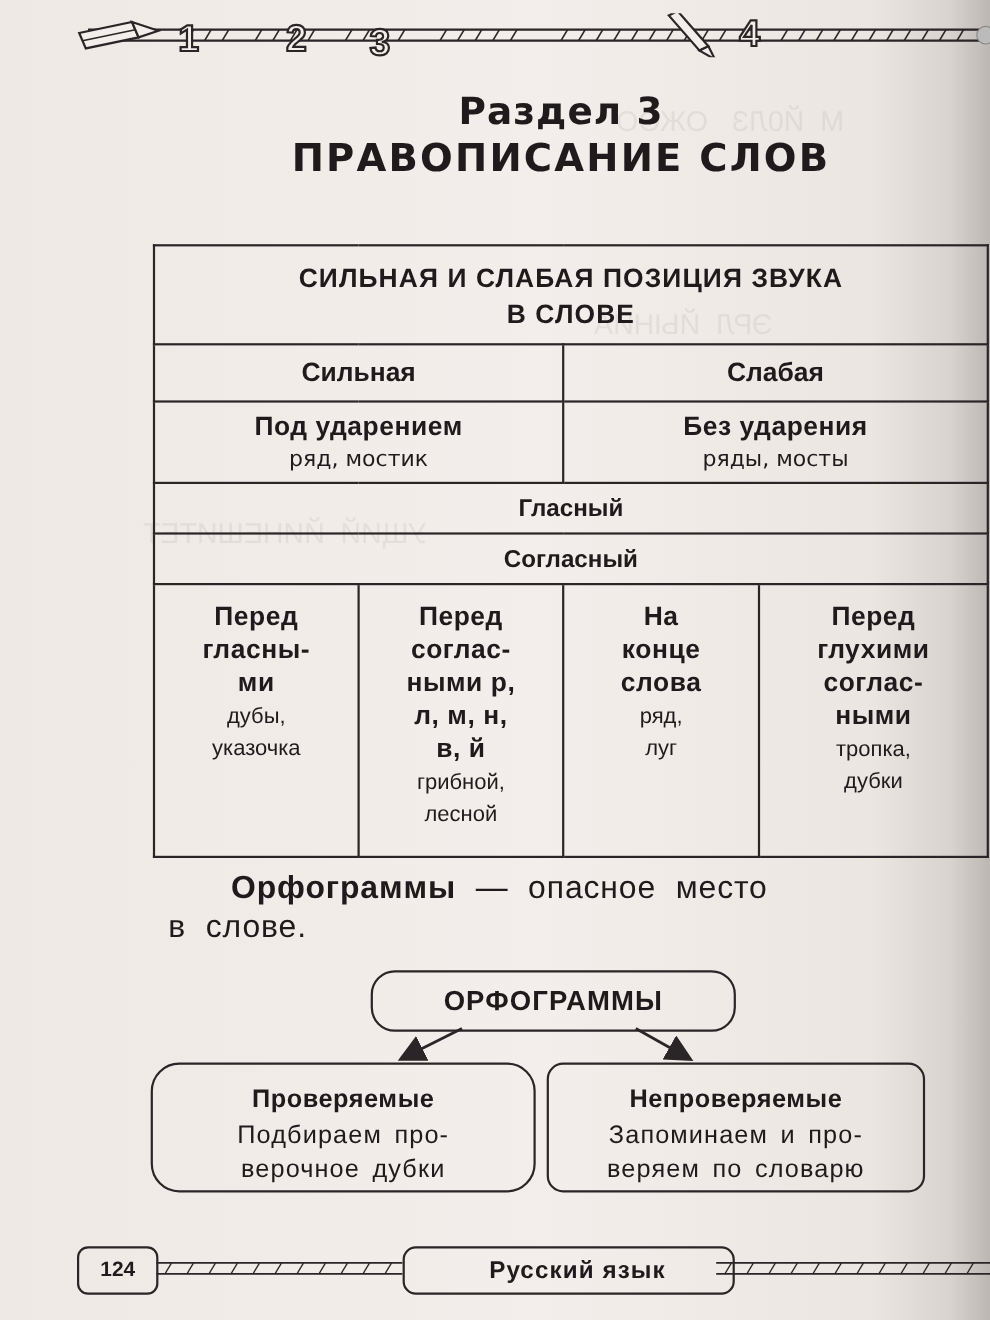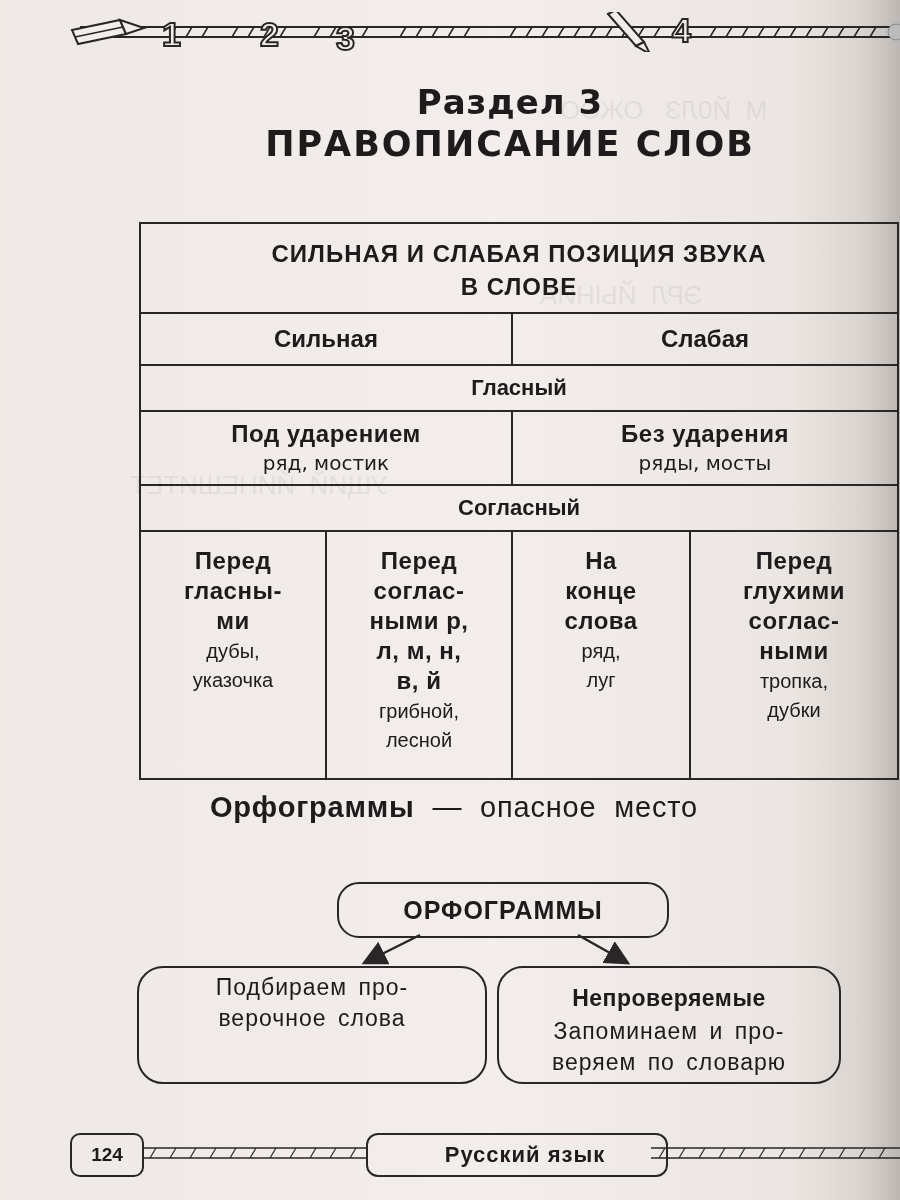--- a/index.html
+++ b/index.html
@@ -51,21 +51,21 @@
   .definition .line2 { display:block; margin-left:-57px; }
   
   .diagram { position:absolute; left:0; top:0; width:900px; height:1200px; pointer-events:none; }
   .node {
     position:absolute; border:2.5px solid #2a2526; border-radius:26px; text-align:center;
     font-family:"Liberation Sans", sans-serif; background:transparent; pointer-events:auto;
   }
   .node-root { left:337px; top:882px; width:328px; height:52px; border-radius:22px; }
   .node-root span { display:block; font-weight:bold; font-size:25px; line-height:52px; letter-spacing:1px; }
   .node-left { left:137px; top:966px; width:346px; height:114px; }
-  .node-right { left:497px; top:966px; width:340px; height:114px; }
+  .node-right { left:497px; top:966px; width:340px; height:114px;border-radius:15px; }
   .node .n-title { display:block; font-weight:bold; font-size:23px; margin-top:17px; letter-spacing:0.5px; }
   .node .n-text { display:block; font-size:23px; line-height:31px; margin-top:4px; letter-spacing:1px; word-spacing:4px; }
   
   .page-num {
     position:absolute; left:70px; top:1133px; width:70px; height:40px; border:2.5px solid #2a2526;
     border-radius:10px; font-family:"Liberation Sans", sans-serif; font-weight:bold; font-size:19px;
     text-align:center; line-height:40px;
   }
   .footer-label {
     position:absolute; left:366px; top:1133px; width:282px; height:40px; border:2.5px solid #2a2526;
@@ -152,31 +152,31 @@
     <td colspan="4" class="t-head">
       <div>СИЛЬНАЯ И СЛАБАЯ ПОЗИЦИЯ ЗВУКА</div>
       <div>В СЛОВЕ</div>
     </td>
   </tr>
   <tr>
     <td colspan="2" class="t-sub">Сильная</td>
     <td colspan="2" class="t-sub">Слабая</td>
   </tr>
   <tr>
-    <td colspan="4" class="t-row-label">Гласный</td>
-  </tr>
-  <tr>
     <td colspan="2" class="t-vowel">
       <div class="b">Под ударением</div>
       <div class="e">ряд, мостик</div>
     </td>
     <td colspan="2" class="t-vowel">
       <div class="b">Без ударения</div>
       <div class="e">ряды, мосты</div>
     </td>
+  </tr>
+  <tr>
+    <td colspan="4" class="t-row-label">Гласный</td>
   </tr>
   <tr>
     <td colspan="4" class="t-row-label">Согласный</td>
   </tr>
   <tr>
     <td class="t-cons" style="width:184px">
       <div class="b">Перед</div>
       <div class="b">гласны-</div>
       <div class="b">ми</div>
       <div class="e">дубы,</div>
@@ -207,38 +207,40 @@
       <div class="e">дубки</div>
     </td>
   </tr>
 </tbody>
   </table>
 
 <div class="definition">
   <b>Орфограммы</b>
   <span>—</span>
   <span>опасное место</span>
+  <span class="line2">в слове.</span>
 </div>
 
 <svg class="diagram" viewBox="0 0 900 1200">
   <defs>
     <marker id="ah" markerWidth="10" markerHeight="10" refX="8" refY="5" orient="auto">
       <path d="M0,0 L10,5 L0,10 Z" fill="#2a2526"></path>
     </marker>
   </defs>
   <line x1="420" y1="935" x2="366" y2="962" stroke="#2a2526" stroke-width="2.5" marker-end="url(#ah)"></line>
   <line x1="578" y1="935" x2="626" y2="962" stroke="#2a2526" stroke-width="2.5" marker-end="url(#ah)"></line>
 </svg>
 
 <div class="node node-root">
   <span>ОРФОГРАММЫ</span>
 </div>
 <div class="node node-left">
+  <span class="n-title">Проверяемые</span>
   <span class="n-text">Подбираем про-</span>
-  <span class="n-text" style="margin-top:0">верочное слова</span>
+  <span class="n-text" style="margin-top:0">верочное дубки</span>
 </div>
 <div class="node node-right">
   <span class="n-title">Непроверяемые</span>
   <span class="n-text">Запоминаем и про-</span>
   <span class="n-text" style="margin-top:0">веряем по словарю</span>
 </div>
 
 <svg class="rope" style="left:142px;top:1147px;width:224px;" viewBox="0 0 224 12">
   <line x1="0" y1="1" x2="224" y2="1" stroke="#2a2526" stroke-width="1.5"></line>
   <line x1="0" y1="11" x2="224" y2="11" stroke="#2a2526" stroke-width="1.5"></line>

